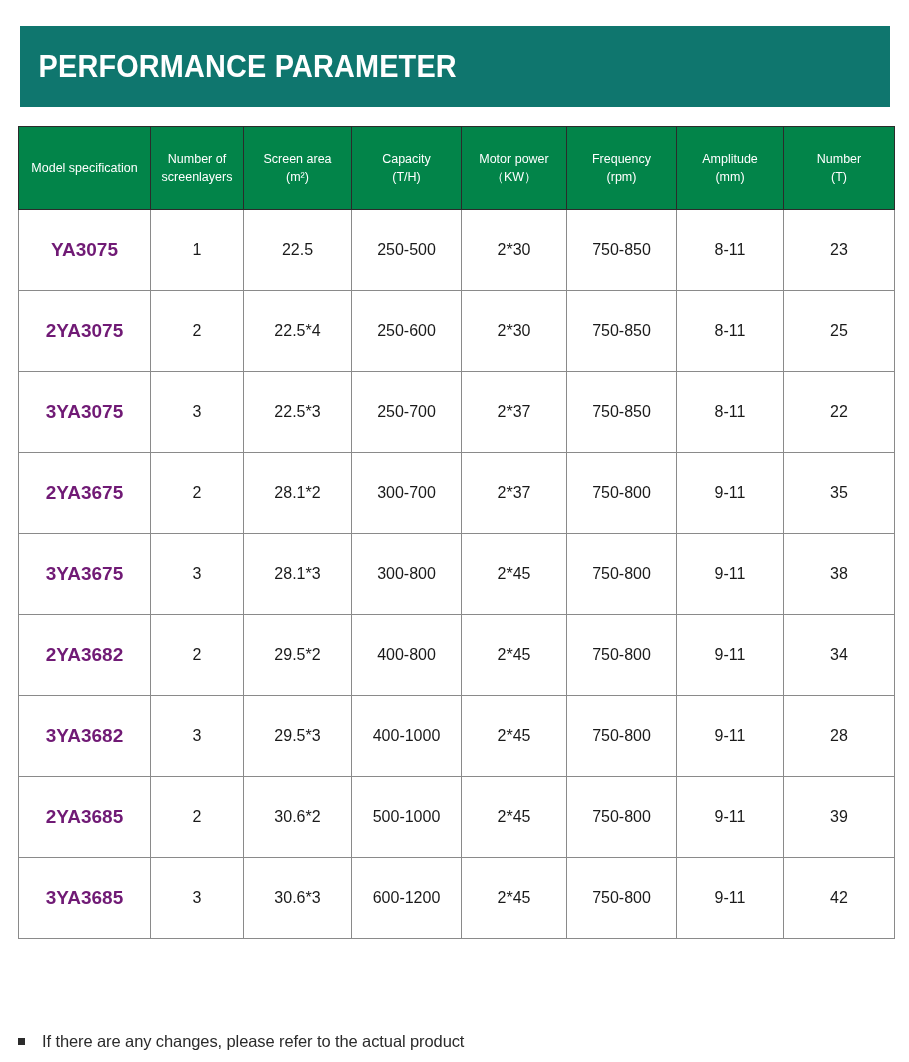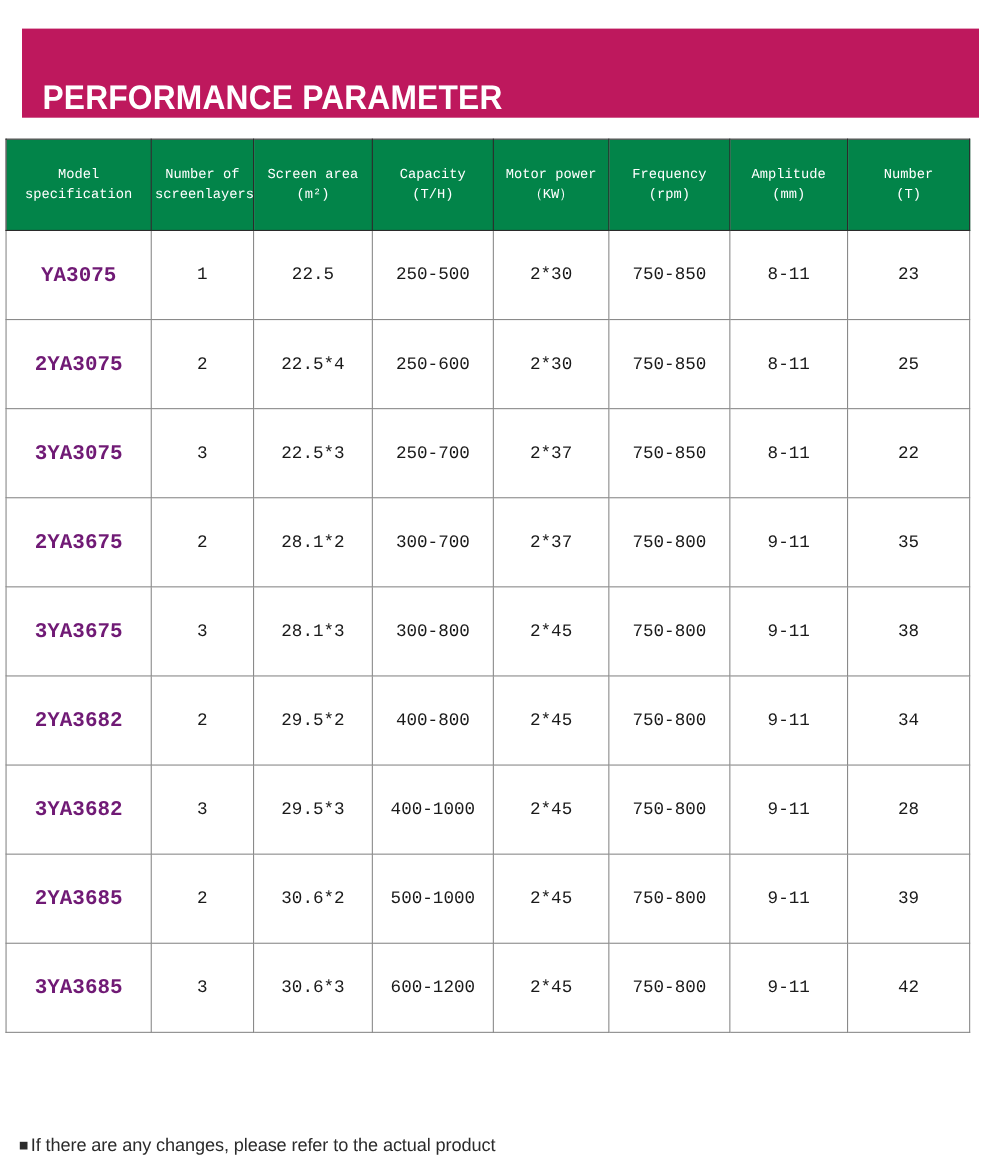--- a/index.html
+++ b/index.html
@@ -23,43 +23,42 @@
     overflow: hidden;
   }
 
   
   .banner {
     position: absolute;
     left: 20px;
     top: 26px;
     width: 870px;
     height: 81px;
-    background: #be185d;
+    background: #0f766e;
     display: flex;
-    align-items: flex-end;
+    align-items: center;
   }
   .banner-title {
     color: #ffffff;
     font-family: "Liberation Sans", sans-serif;
     font-size: 31px;
     font-weight: bold;
     letter-spacing: 0.2px;
     padding-left: 20px;
     white-space: nowrap;
     transform: scaleX(0.93);
     transform-origin: left center;
   }
 
   
   .table-wrap {
     position: absolute;
-    left: 5px;
+    left: 18px;
     top: 126px;
     width: 876px;
-    font-family: Liberation Mono, monospace;
   }
   table.spec {
     width: 876px;
     border-collapse: collapse;
     table-layout: fixed;
   }
   table.spec th,
   table.spec td {
     border: 1px solid #8a8a8a;
     text-align: center;
@@ -102,21 +101,21 @@
   col.c6 { width: 107px; }
   col.c7 { width: 111px; }
 
   
   .footnote {
     position: absolute;
     left: 18px;
     top: 1032px;
     display: flex;
     align-items: center;
-    gap: 3px;
+    gap: 17px;
   }
   .footnote-bullet {
     width: 7px;
     height: 7px;
     background: #2c2c2c;
     display: inline-block;
     flex: 0 0 auto;
   }
   .footnote-text {
     font-size: 16.5px;

